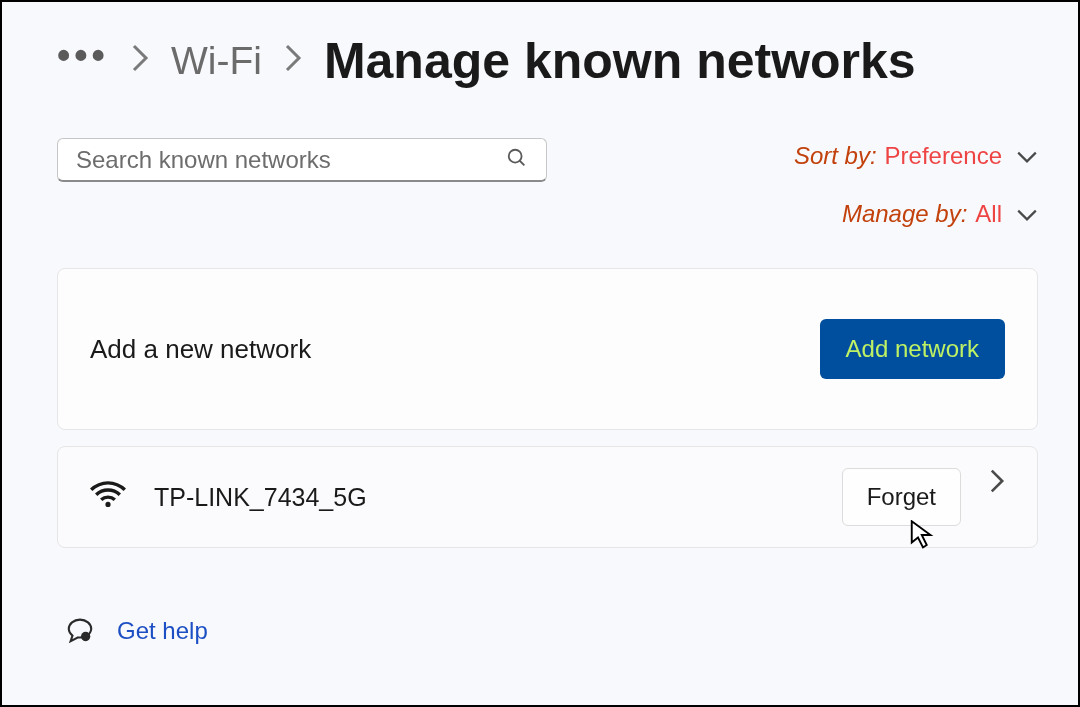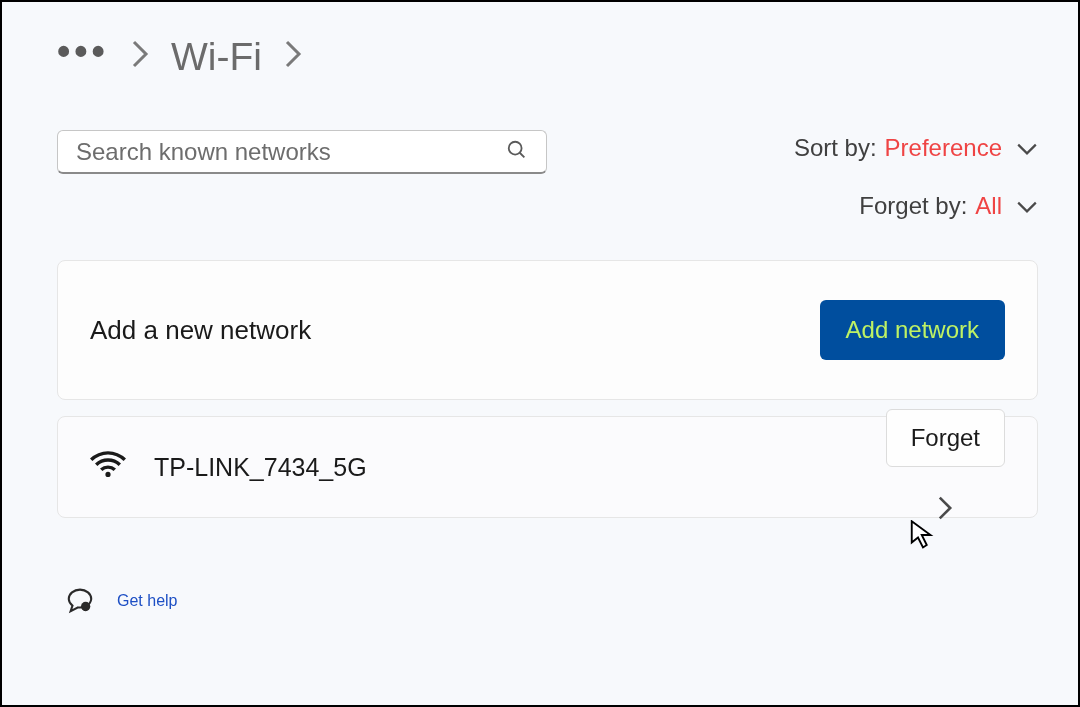--- a/index.html
+++ b/index.html
@@ -88,36 +88,36 @@
     gap: 30px;
     padding-top: 4px;
   }
   .dd {
     display: flex;
     align-items: center;
     gap: 8px;
     font-size: 24px;
     cursor: pointer;
   }
-  .dd-label { color: #404040; }
+  .dd-label { color: #c2410c; font-style: italic; }
   .dd-value { color: #ef4444; font-weight: 400; }
   .dd-chev { color: #4a4a4a; margin-left: 6px; }
 
   
   .card {
     background: #fdfdfd;
     border: 1px solid #e6e6e6;
     border-radius: 8px;
     padding: 0 32px;
     margin-top: 40px;
     display: flex;
     align-items: center;
     justify-content: space-between;
   }
-  .card.add { height: 140px; }
+  .card.add { height: 162px; }
   .card.net { height: 102px; margin-top: 16px; background: #fbfbfd; }
 
   .card-label {
     font-size: 26px;
     color: #1a1a1a;
   }
 
   .btn-primary {
     background: #004e9e;
     color: #bef264;
@@ -132,23 +132,22 @@
   .net-left {
     display: flex;
     align-items: center;
     gap: 28px;
   }
   .wifi-icon { color: #1a1a1a; }
   .net-name { font-size: 25px; font-weight: 400; color: #1a1a1a; }
 
   .net-right {
     display: flex;
-    align-items: center;
+    align-items: flex-start;
     gap: 28px;
-    flex-direction: column;
   }
   .btn-secondary {
     background: #fefefe;
     border: 1px solid #dcdcdc;
     border-radius: 6px;
     font-size: 24px;
     color: #1a1a1a;
     padding: 14px 24px;
     cursor: pointer;
   }
@@ -157,21 +156,21 @@
   
   .help-row {
     display: flex;
     align-items: center;
     gap: 22px;
     margin-top: 66px;
     padding-left: 8px;
   }
   .help-icon { color: #2a2a2a; }
   .help-link {
-    font-size: 16px;
+    font-size: 24px;
     color: #1d4fc4;
     cursor: pointer;
   }
 
   .cursor-arrow {
     position: absolute;
     pointer-events: none;
   }
 </style>
 </head>
@@ -183,20 +182,21 @@
     <svg width="18" height="30" viewBox="0 0 12 20" fill="none" stroke="currentColor" stroke-width="2">
         <path d="M2 2 L10 10 L2 18"></path>
       </svg>
   </span>
   <span class="bc-item">Wi-Fi</span>
   <span class="bc-sep">
     <svg width="18" height="30" viewBox="0 0 12 20" fill="none" stroke="currentColor" stroke-width="2">
         <path d="M2 2 L10 10 L2 18"></path>
       </svg>
   </span>
+  <span class="bc-current">Manage known networks</span>
 </div>
 
 <div class="top-row">
   <div class="left-col">
     <div class="search-box">
       <input class="search-input" type="text" placeholder="Search known networks" style="">
       <span class="search-icon">
         <svg width="22" height="22" viewBox="0 0 24 24" fill="none" stroke="currentColor" stroke-width="2">
           <circle cx="10" cy="10" r="7"></circle>
             <line x1="20" y1="20" x2="15" y2="15"></line>
@@ -208,21 +208,21 @@
     <div class="dd">
       <span class="dd-label">Sort by:</span>
       <span class="dd-value">Preference</span>
       <span class="dd-chev">
         <svg width="22" height="14" viewBox="0 0 20 12" fill="none" stroke="currentColor" stroke-width="2">
             <path d="M2 2 L10 10 L18 2"></path>
           </svg>
       </span>
     </div>
     <div class="dd">
-      <span class="dd-label">Forget by:</span>
+      <span class="dd-label">Manage by:</span>
       <span class="dd-value">All</span>
       <span class="dd-chev">
         <svg width="22" height="14" viewBox="0 0 20 12" fill="none" stroke="currentColor" stroke-width="2">
             <path d="M2 2 L10 10 L18 2"></path>
           </svg>
       </span>
     </div>
   </div>
 </div>
 

